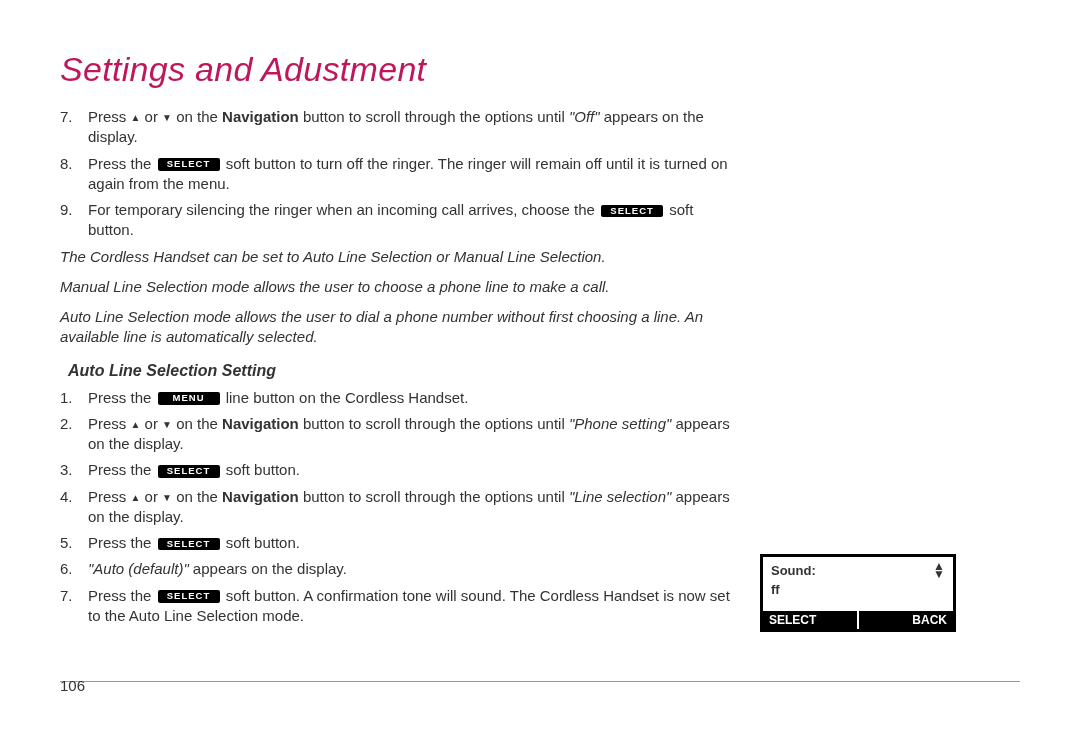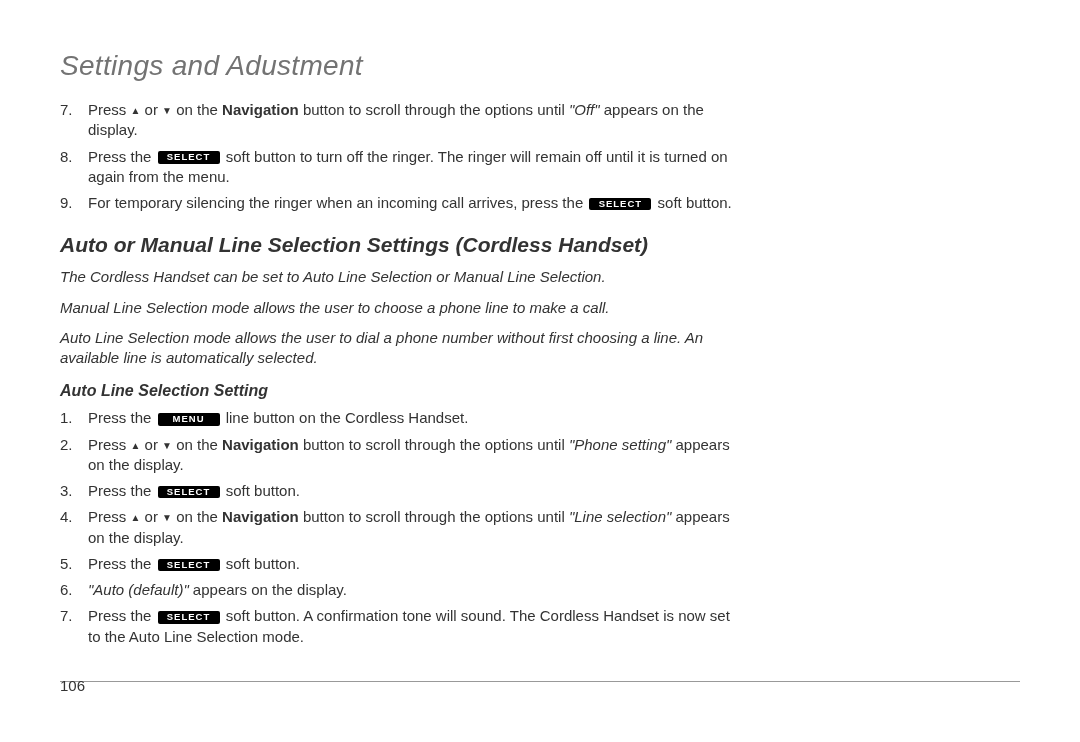--- a/index.html
+++ b/index.html
@@ -13,23 +13,23 @@
     position: relative;
     box-sizing: border-box;
   }
   .page {
     padding: 50px 60px 30px 60px;
     box-sizing: border-box;
     height: 100%;
     position: relative;
   }
   .section-title {
-    font-size: 28px;
-    font-style: italic;
-    color: #737373;
+    font-size: 34px;
+    font-style: italic;
+    color: #be185d;
     font-weight: 400;
     margin: 0 0 18px 0;
     letter-spacing: 0.3px;
   }
   .content-wrap {
     display: flex;
     align-items: flex-end;
   }
   .text-col {
     flex: 1;
@@ -70,21 +70,21 @@
     font-size: 15px;
     line-height: 1.35;
     margin: 0 0 10px 0;
     color: #333;
     font-style: italic;
   }
   .subheading-small {
     font-size: 16px;
     font-style: italic;
     color: #333;
-    margin: 14px 0 8px 0;
+    margin: 14px 0 8px 8px;
   }
   .soft-btn {
     display: inline-block;
     background: #000;
     color: #fff;
     font-size: 9.5px;
     font-weight: bold;
     letter-spacing: 1px;
     padding: 1px 3px;
     border-radius: 2px;
@@ -167,25 +167,24 @@
     <div class="text-col">
 
       <ol class="numbered">
         <li>
           <span>Press </span><span class="arrow">▲</span><span> or </span><span class="arrow">▼</span><span> on the </span><span class="bold">Navigation</span><span> button to scroll through the options until </span><span class="italic">"Off"</span><span> appears on the display.</span>
         </li>
         <li>
           <span>Press the </span><span class="soft-btn">SELECT</span><span> soft button to turn off the ringer. The ringer will remain off until it is turned on again from the menu.</span>
         </li>
         <li>
-          <span>For temporary silencing the ringer when an incoming call arrives, press the </span><span class="soft-btn">SELECT</span><span> soft button.</span>
+          <span>For temporary silencing the ringer when an incoming call arrives, choose the </span><span class="soft-btn">SELECT</span><span> soft button.</span>
         </li>
       </ol>
 
-      <h2 class="subheading-large">Auto or Manual Line Selection Settings (Cordless Handset)</h2>
 
       <p class="para">The Cordless Handset can be set to Auto Line Selection or Manual Line Selection.</p>
       <p class="para">Manual Line Selection mode allows the user to choose a phone line to make a call.</p>
       <p class="para">Auto Line Selection mode allows the user to dial a phone number without first choosing a line. An available line is automatically selected.</p>
 
       <h3 class="subheading-small">Auto Line Selection Setting</h3>
 
       <ol class="numbered start1">
         <li>
           <span>Press the </span><span class="soft-btn">MENU</span><span> line button on the Cordless Handset.</span>
@@ -205,17 +204,31 @@
         <li>
           <span class="italic">"Auto (default)"</span><span> appears on the display.</span>
         </li>
         <li>
           <span>Press the </span><span class="soft-btn">SELECT</span><span> soft button. A confirmation tone will sound. The Cordless Handset is now set to the Auto Line Selection mode.</span>
         </li>
       </ol>
 
     </div>
 
+    <div class="screen-box">
+      <div class="screen-top">
+        <span>Sound:</span>
+        <span class="updown">
+            <span>▲</span>
+            <span>▼</span>
+          </span>
+      </div>
+      <div class="screen-mid">ff</div>
+      <div class="screen-bottom">
+        <div>SELECT</div>
+        <div class="sep">BACK</div>
+      </div>
+    </div>
   </div>
 
   <div class="rule"></div>
   <div class="page-num">106</div>
 </div>
 
 </body></html>

